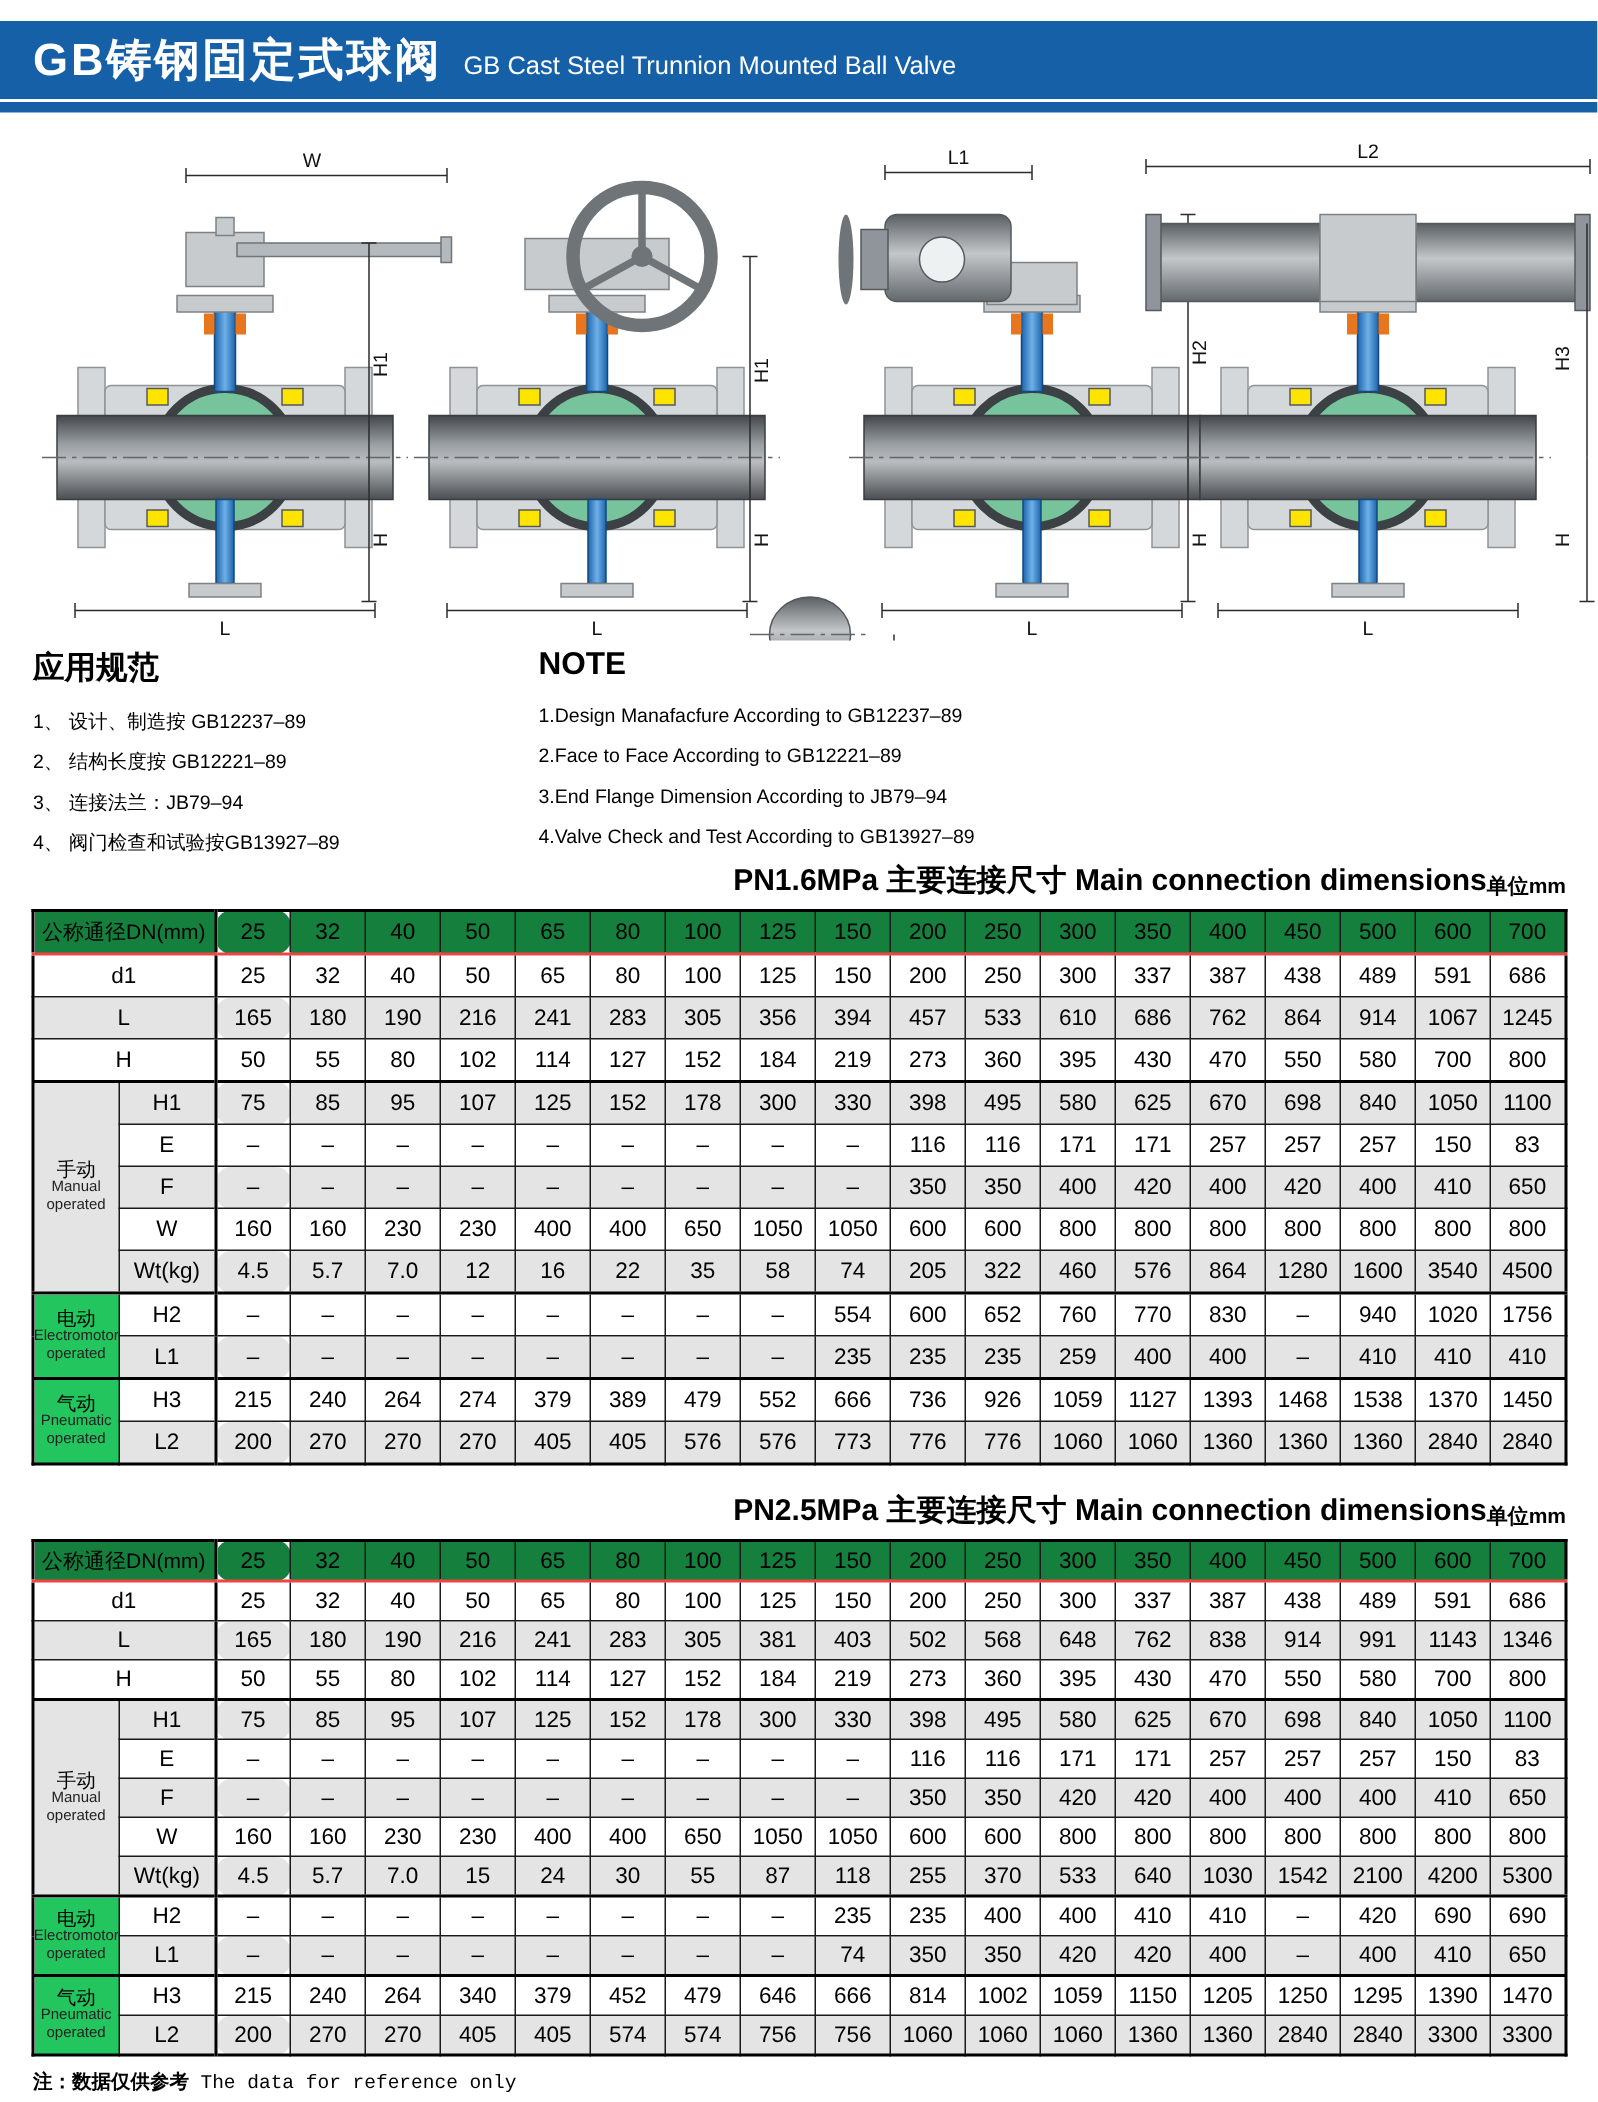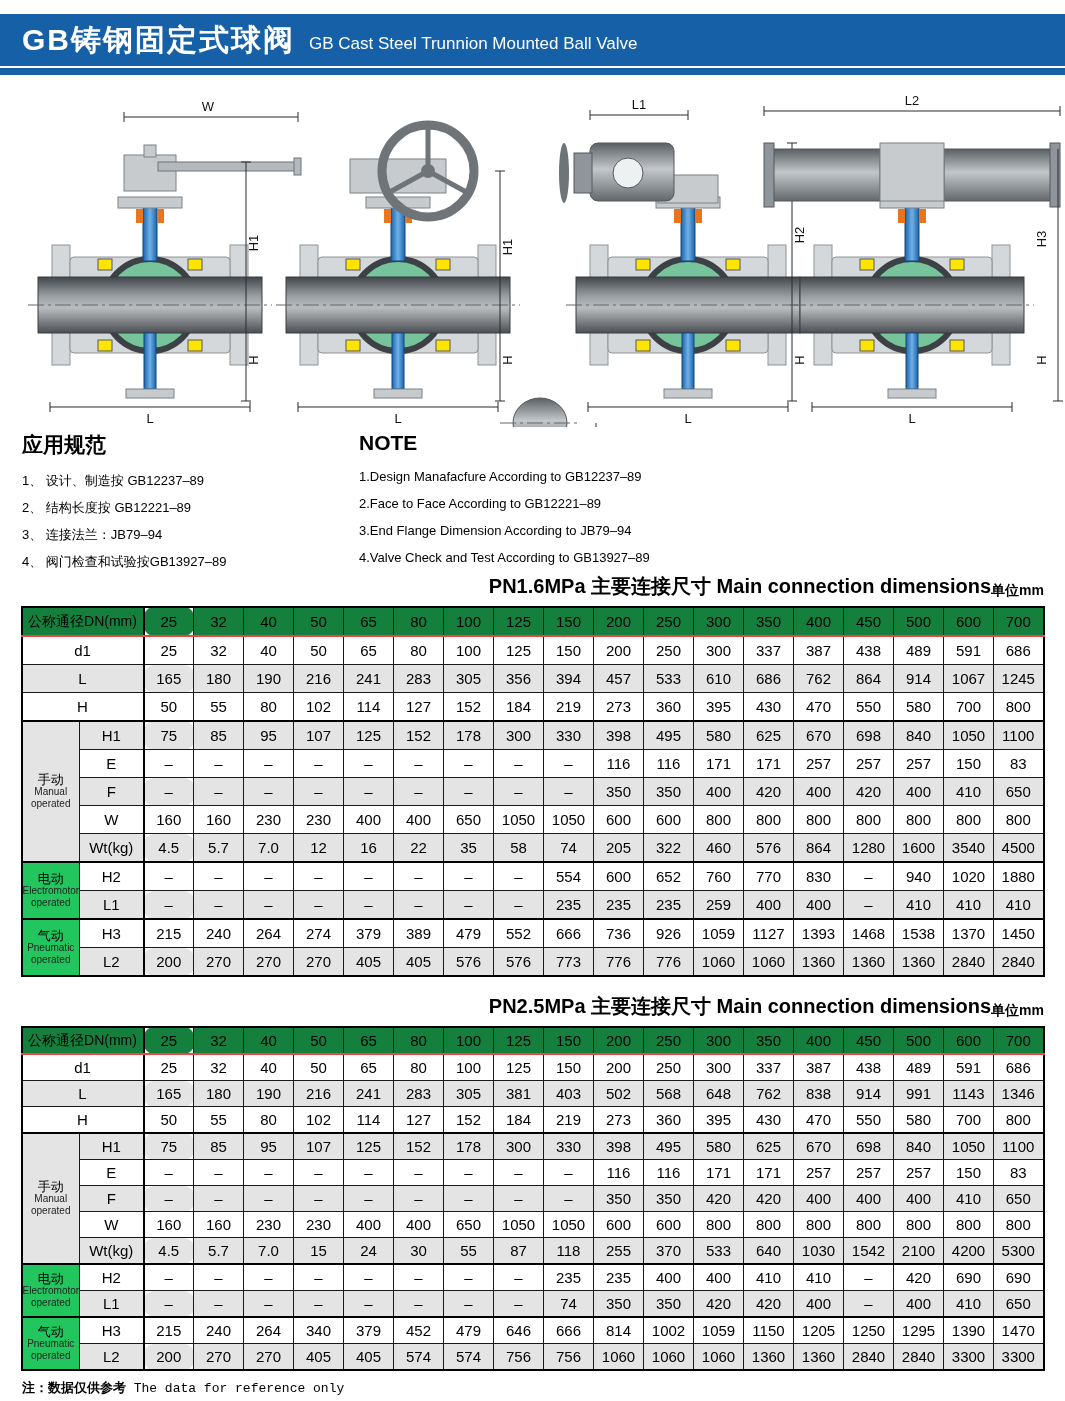--- a/index.html
+++ b/index.html
@@ -466,21 +466,21 @@
         <td>–</td>
         <td>554</td>
         <td>600</td>
         <td>652</td>
         <td>760</td>
         <td>770</td>
         <td>830</td>
         <td>–</td>
         <td>940</td>
         <td>1020</td>
-        <td>1880</td>
+        <td>1756</td>
       </tr>
       <tr class="alt">
         <td class="param-label">L1</td>
         <td class="first-data">–</td>
         <td>–</td>
         <td>–</td>
         <td>–</td>
         <td>–</td>
         <td>–</td>
         <td>–</td>

